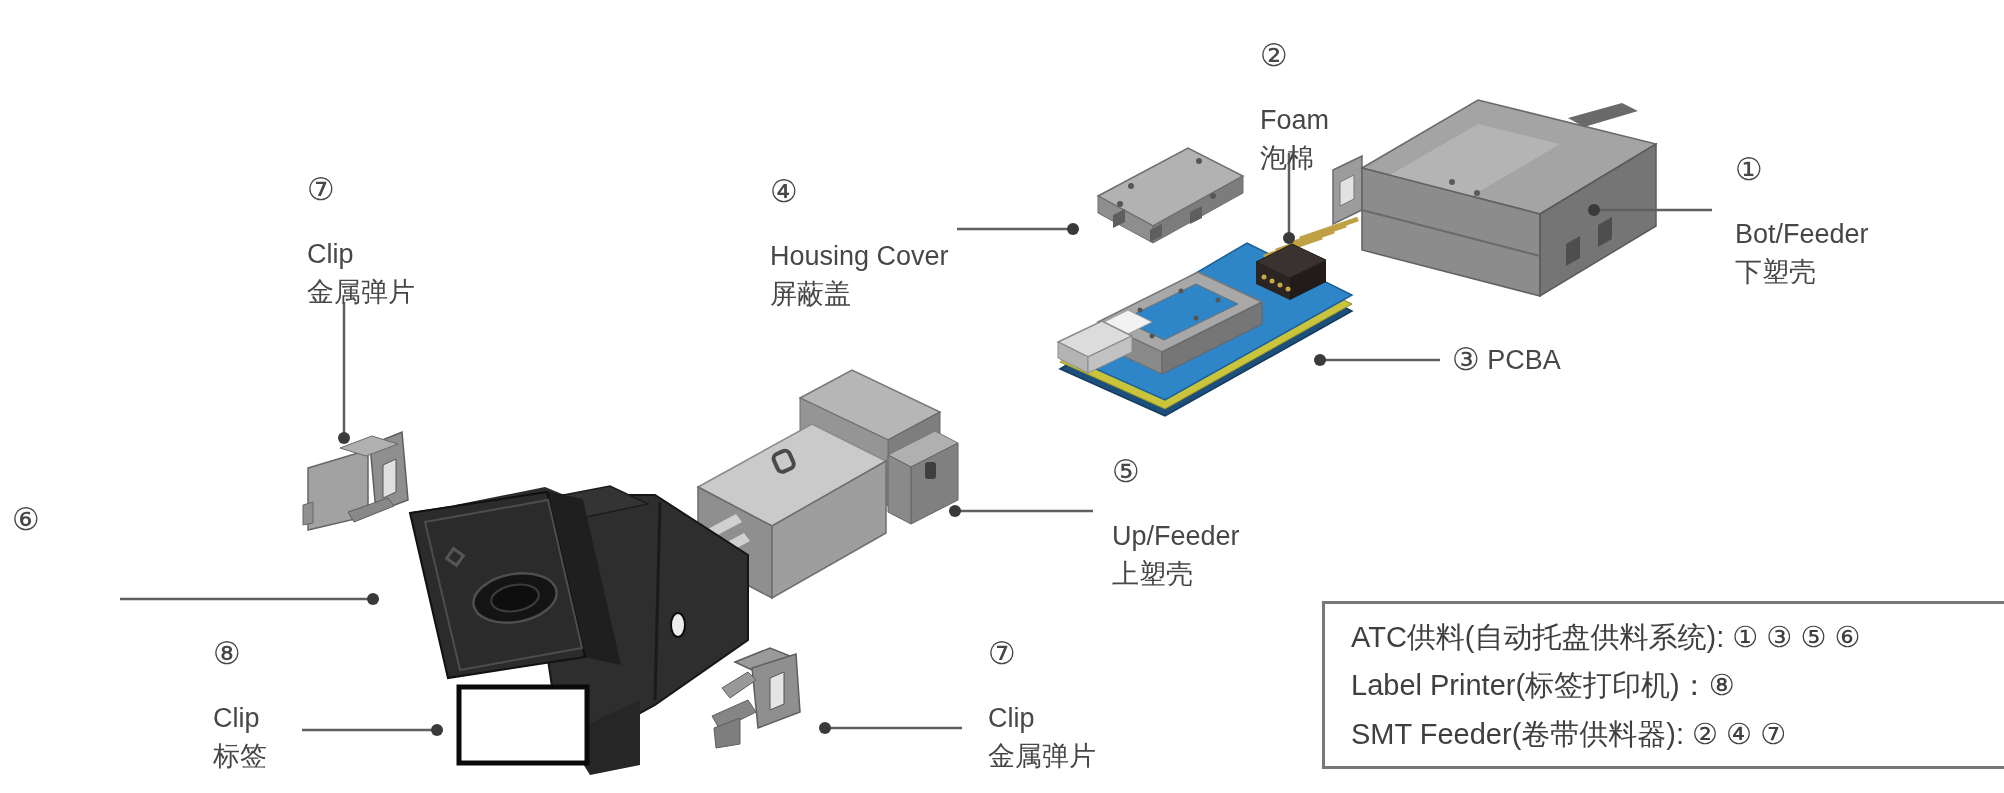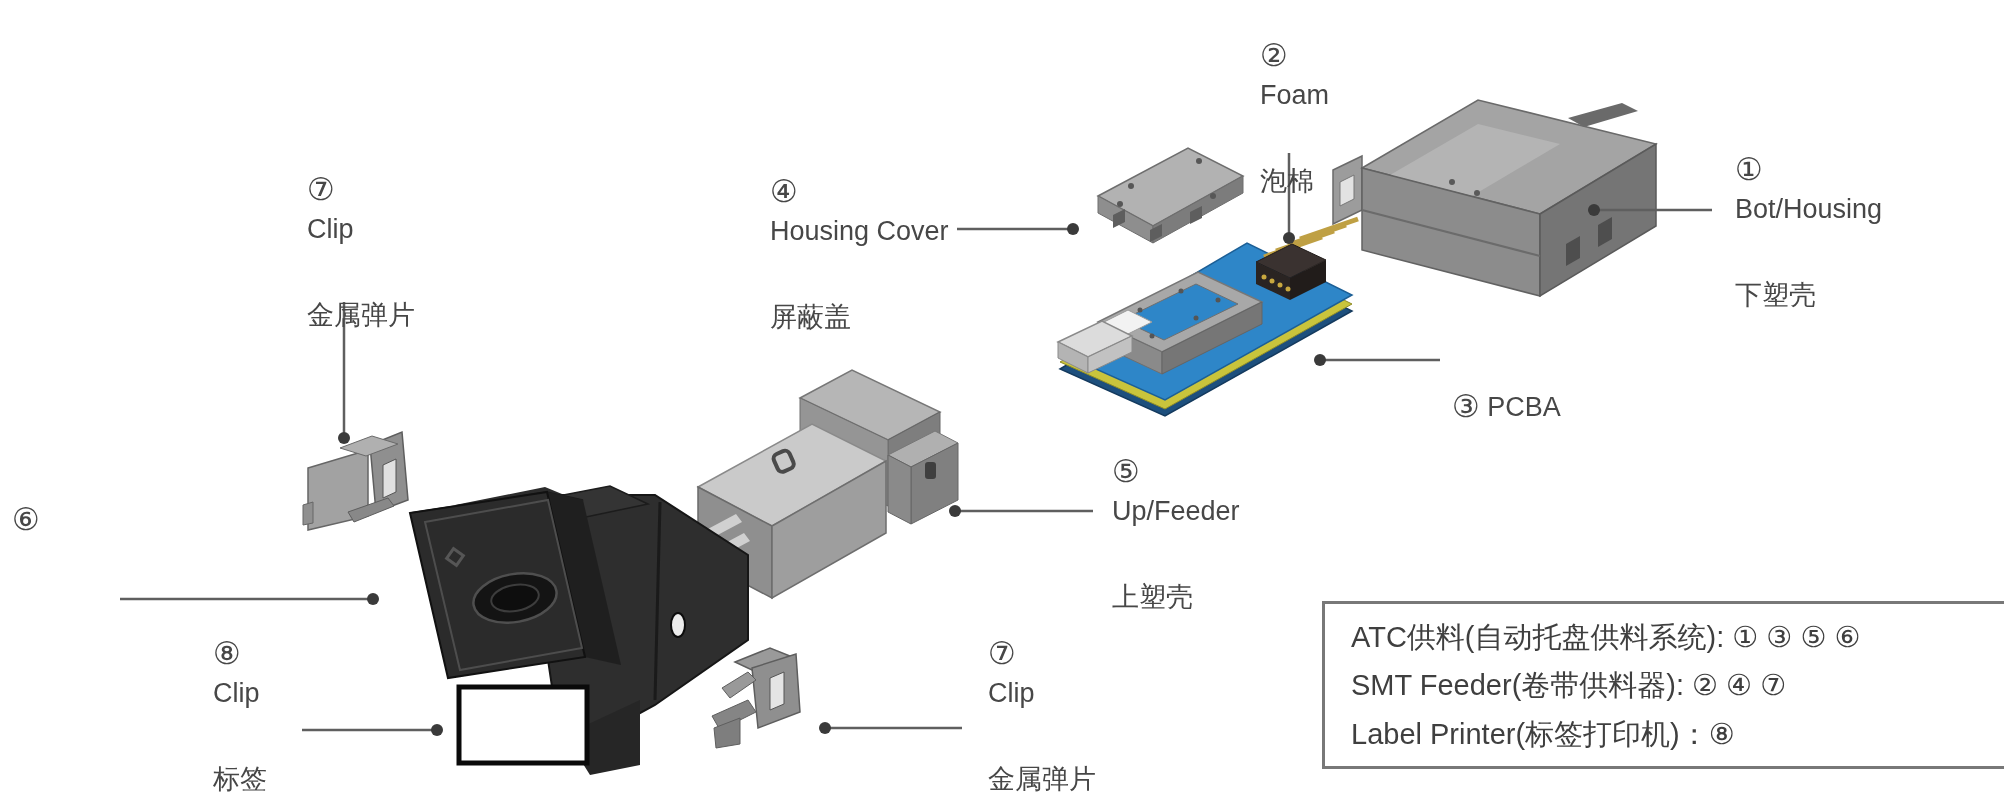--- a/index.html
+++ b/index.html
@@ -6,23 +6,23 @@
   .stage{
     position:relative;width:2004px;height:793px;background:#ffffff;overflow:hidden;
     font-family:"Liberation Sans","DejaVu Sans",sans-serif;
   }
   .artwork{position:absolute;left:0;top:0;}
   .callout{
     position:absolute;color:#474747;font-size:27px;line-height:38px;
     white-space:nowrap;
   }
   .callout .num{font-size:31px;line-height:40px;display:block;}
-  .callout .en{display:block;}
-  .callout .zh{display:block;margin-top:48px;}
-  .callout-inline{position:absolute;color:#474747;font-size:27px;line-height:40px;white-space:nowrap;margin-top:47px;}
+  .callout .en{display:block;margin-top:25px;}
+  .callout .zh{display:block;}
+  .callout-inline{position:absolute;color:#474747;font-size:27px;line-height:40px;white-space:nowrap;}
   .callout-inline .num{font-size:31px;vertical-align:-1px;}
   .legend-box{
     position:absolute;left:1322px;top:601px;width:687px;height:168px;
     border:3px solid #787878;box-sizing:border-box;background:#ffffff;
     display:flex;flex-direction:column;justify-content:space-evenly;
     padding-left:26px;padding-right:8px;
   }
   .legend-line{color:#3f3f3f;font-size:29px;line-height:32px;white-space:nowrap;}
 </style>
 </head>
@@ -171,21 +171,21 @@
   </svg>
 
   <div class="callout" style="left:1260px;top:36px;">
     <span class="num">②</span>
     <span class="en">Foam</span>
     <span class="zh">泡棉</span>
   </div>
 
   <div class="callout" style="left:1735px;top:150px;">
     <span class="num">①</span>
-    <span class="en">Bot/Housing</span>
+    <span class="en">Bot/Feeder</span>
     <span class="zh">下塑壳</span>
   </div>
 
   <div class="callout" style="left:770px;top:172px;">
     <span class="num">④</span>
     <span class="en">Housing Cover</span>
     <span class="zh">屏蔽盖</span>
   </div>
 
   <div class="callout" style="left:307px;top:170px;">
@@ -216,17 +216,17 @@
   </div>
 
   <div class="callout" style="left:988px;top:634px;">
     <span class="num">⑦</span>
     <span class="en">Clip</span>
     <span class="zh">金属弹片</span>
   </div>
 
   <div class="legend-box">
     <div class="legend-line">ATC供料(自动托盘供料系统): ① ③ ⑤ ⑥</div>
+    <div class="legend-line">Label Printer(标签打印机)：⑧</div>
     <div class="legend-line">SMT Feeder(卷带供料器): ② ④ ⑦</div>
-    <div class="legend-line">Label Printer(标签打印机)：⑧</div>
   </div>
 
 </div>
 
 </body></html>

